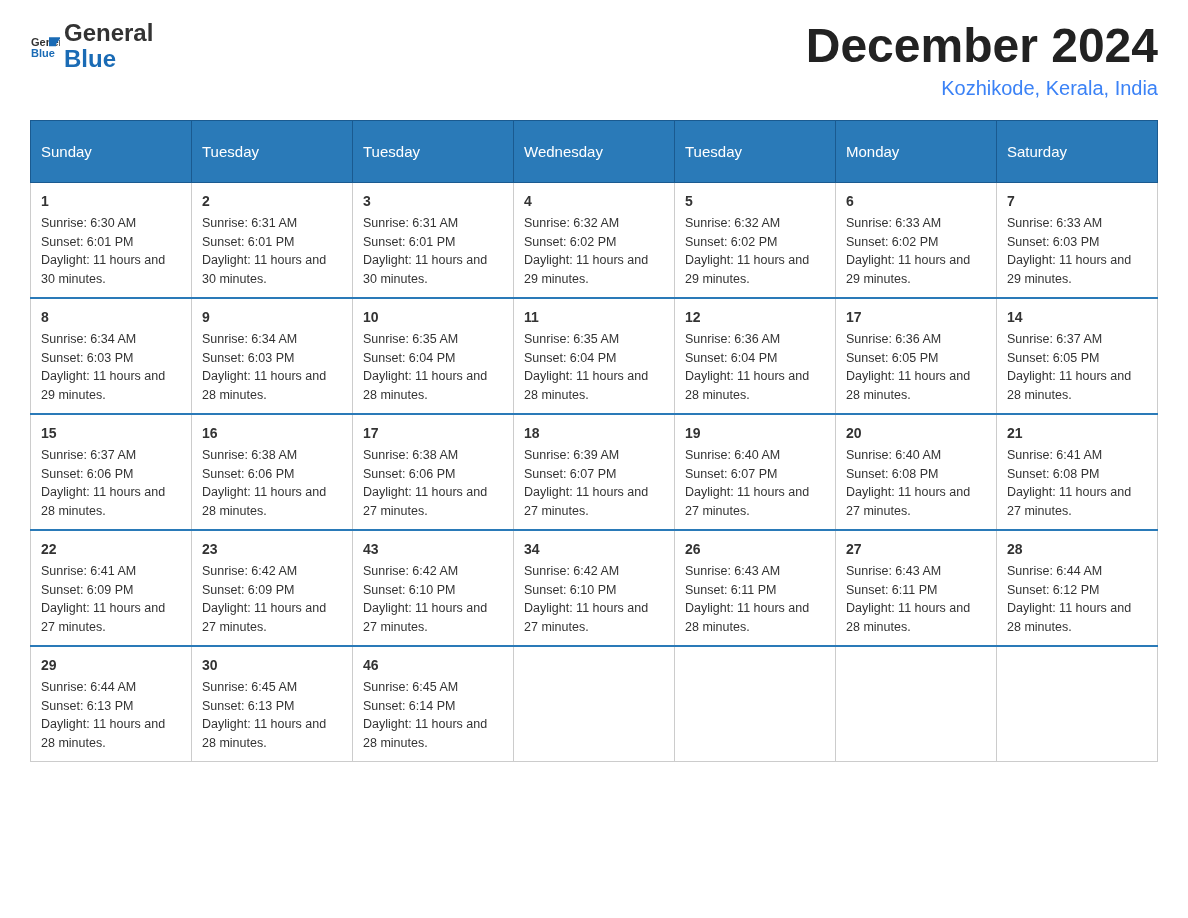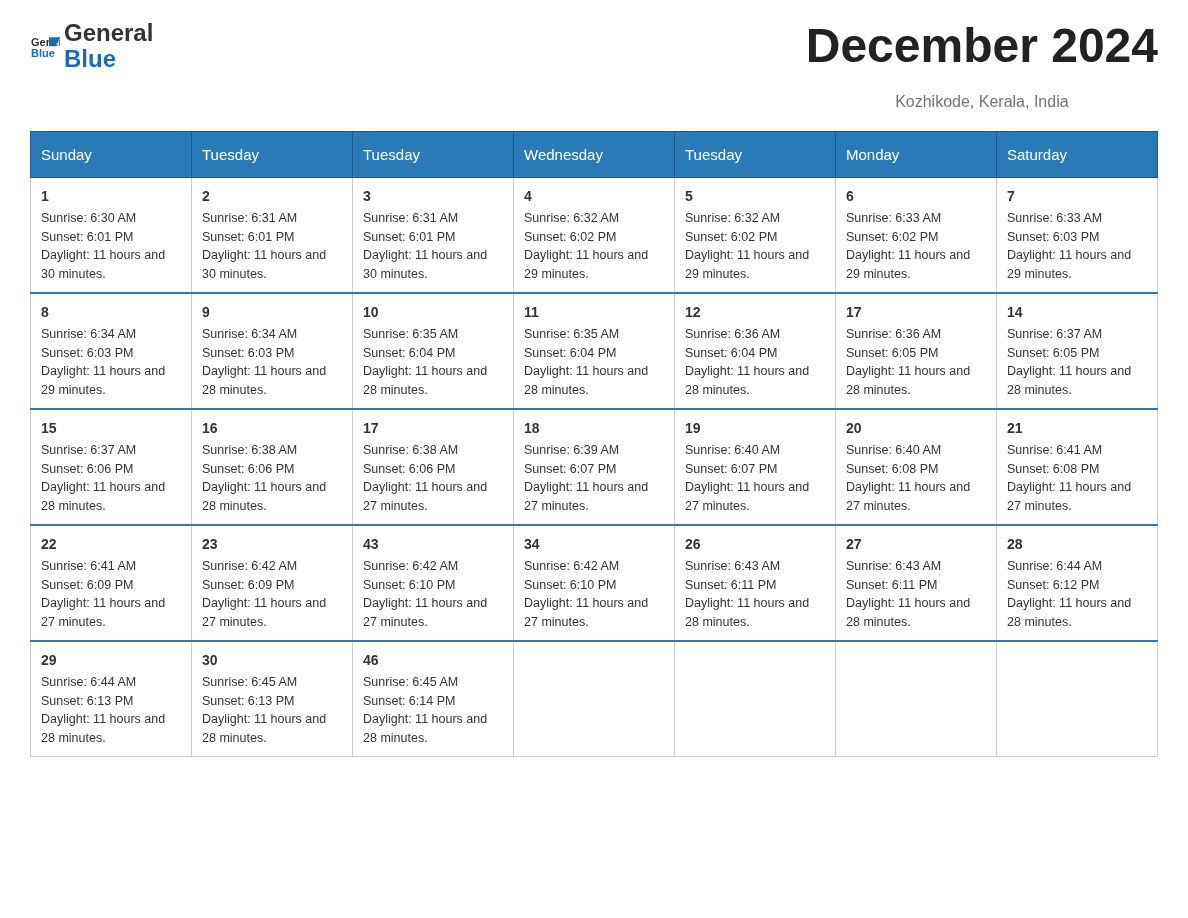--- a/index.html
+++ b/index.html
@@ -19,44 +19,44 @@
     .logo {
       display: flex;
       align-items: center;
       gap: 4px;
     }
     .logo-icon {
       width: 30px;
       height: 30px;
     }
     .title-section {
-      text-align: center;
+      text-align: right;
     }
     .month-title {
       font-size: 48px;
       font-weight: bold;
       color: #222;
       line-height: 1.1;
     }
     .location {
-      font-size: 16px;
-      color: #737373;
-      margin-top: 20px;
+      font-size: 20px;
+      color: #3b82f6;
+      margin-top: 4px;
     }
     .calendar-table {
       width: 100%;
       border-collapse: collapse;
       border: 1px solid #aaa;
     }
     .calendar-table th {
       background-color: #2a7ab8;
       color: #fff;
       font-size: 15px;
       font-weight: normal;
-      padding: 14px 10px;
+      padding: 22px 10px;
       text-align: left;
       border: 1px solid #1a5a90;
     }
     .calendar-table td {
       vertical-align: top;
       padding: 8px 10px;
       border: 1px solid #ccc;
       font-size: 12.5px;
       color: #333;
       width: 14.28%;

